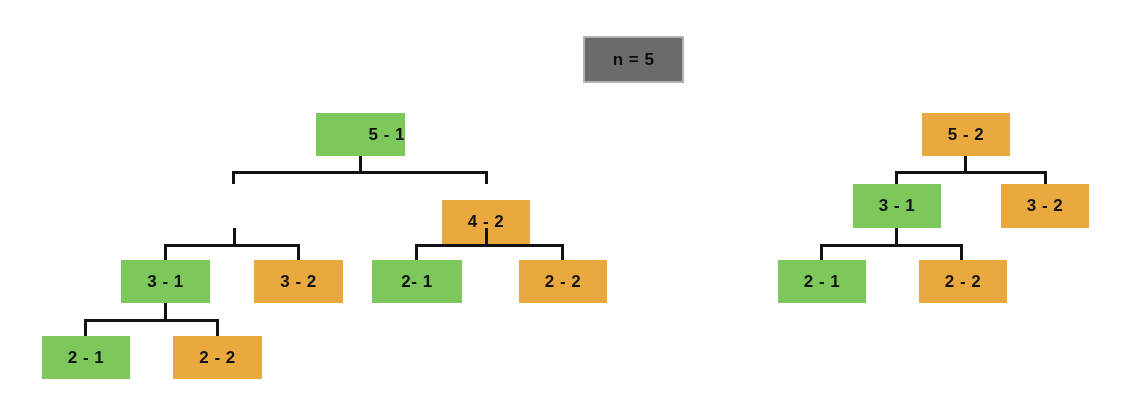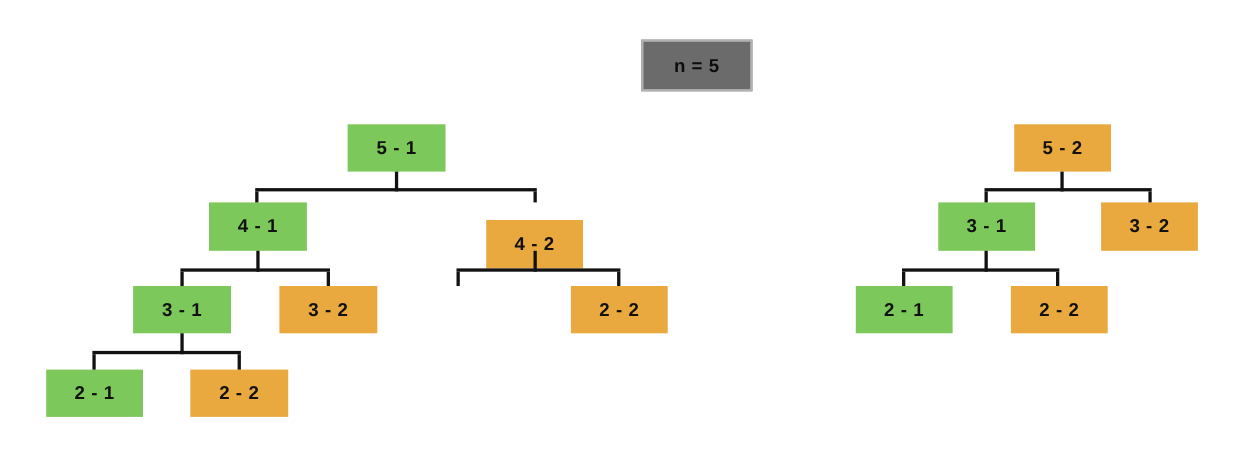--- a/index.html
+++ b/index.html
@@ -47,34 +47,34 @@
 </style>
 </head>
 <body>
 
 <div class="canvas">
 
   <div class="legend-box" data-color="gray" style="left: 583px; top: 36px; width: 101px; height: 47px; background-color: rgb(107, 107, 107); border-color: rgb(178, 178, 178);">
     <span>n = 5</span>
   </div>
 
-  <div class="node" data-color="green" style="left: 316px; top: 113px; width: 89px; height: 43px; background-color: rgb(124, 200, 90);">
+  <div class="node" data-color="green" style="left: 316px; top: 113px; width: 89px; height: 43px; background-color: rgb(124, 200, 90); justify-content: flex-end;">
     <span>5 - 1</span>
-  </div>
-  <div class="node" data-color="green" style="left: 190px; top: 184px; width: 89px; height: 44px; background-color: rgb(124, 200, 90);">
-    <span>4 - 1</span>
   </div>
   <div class="node" data-color="orange" style="left: 442px; top: 200px; width: 88px; height: 44px; background-color: rgb(234, 169, 63);">
     <span>4 - 2</span>
   </div>
   <div class="node" data-color="green" style="left: 121px; top: 260px; width: 89px; height: 43px; background-color: rgb(124, 200, 90);">
     <span>3 - 1</span>
   </div>
   <div class="node" data-color="orange" style="left: 254px; top: 260px; width: 89px; height: 43px; background-color: rgb(234, 169, 63);">
     <span>3 - 2</span>
+  </div>
+  <div class="node" data-color="green" style="left: 372px; top: 260px; width: 90px; height: 43px; background-color: rgb(124, 200, 90);">
+    <span>2- 1</span>
   </div>
   <div class="node" data-color="orange" style="left: 519px; top: 260px; width: 88px; height: 43px; background-color: rgb(234, 169, 63);">
     <span>2 - 2</span>
   </div>
   <div class="node" data-color="green" style="left: 42px; top: 336px; width: 88px; height: 43px; background-color: rgb(124, 200, 90);">
     <span>2 - 1</span>
   </div>
   <div class="node" data-color="orange" style="left: 173px; top: 336px; width: 89px; height: 43px; background-color: rgb(234, 169, 63);">
     <span>2 - 2</span>
   </div>

